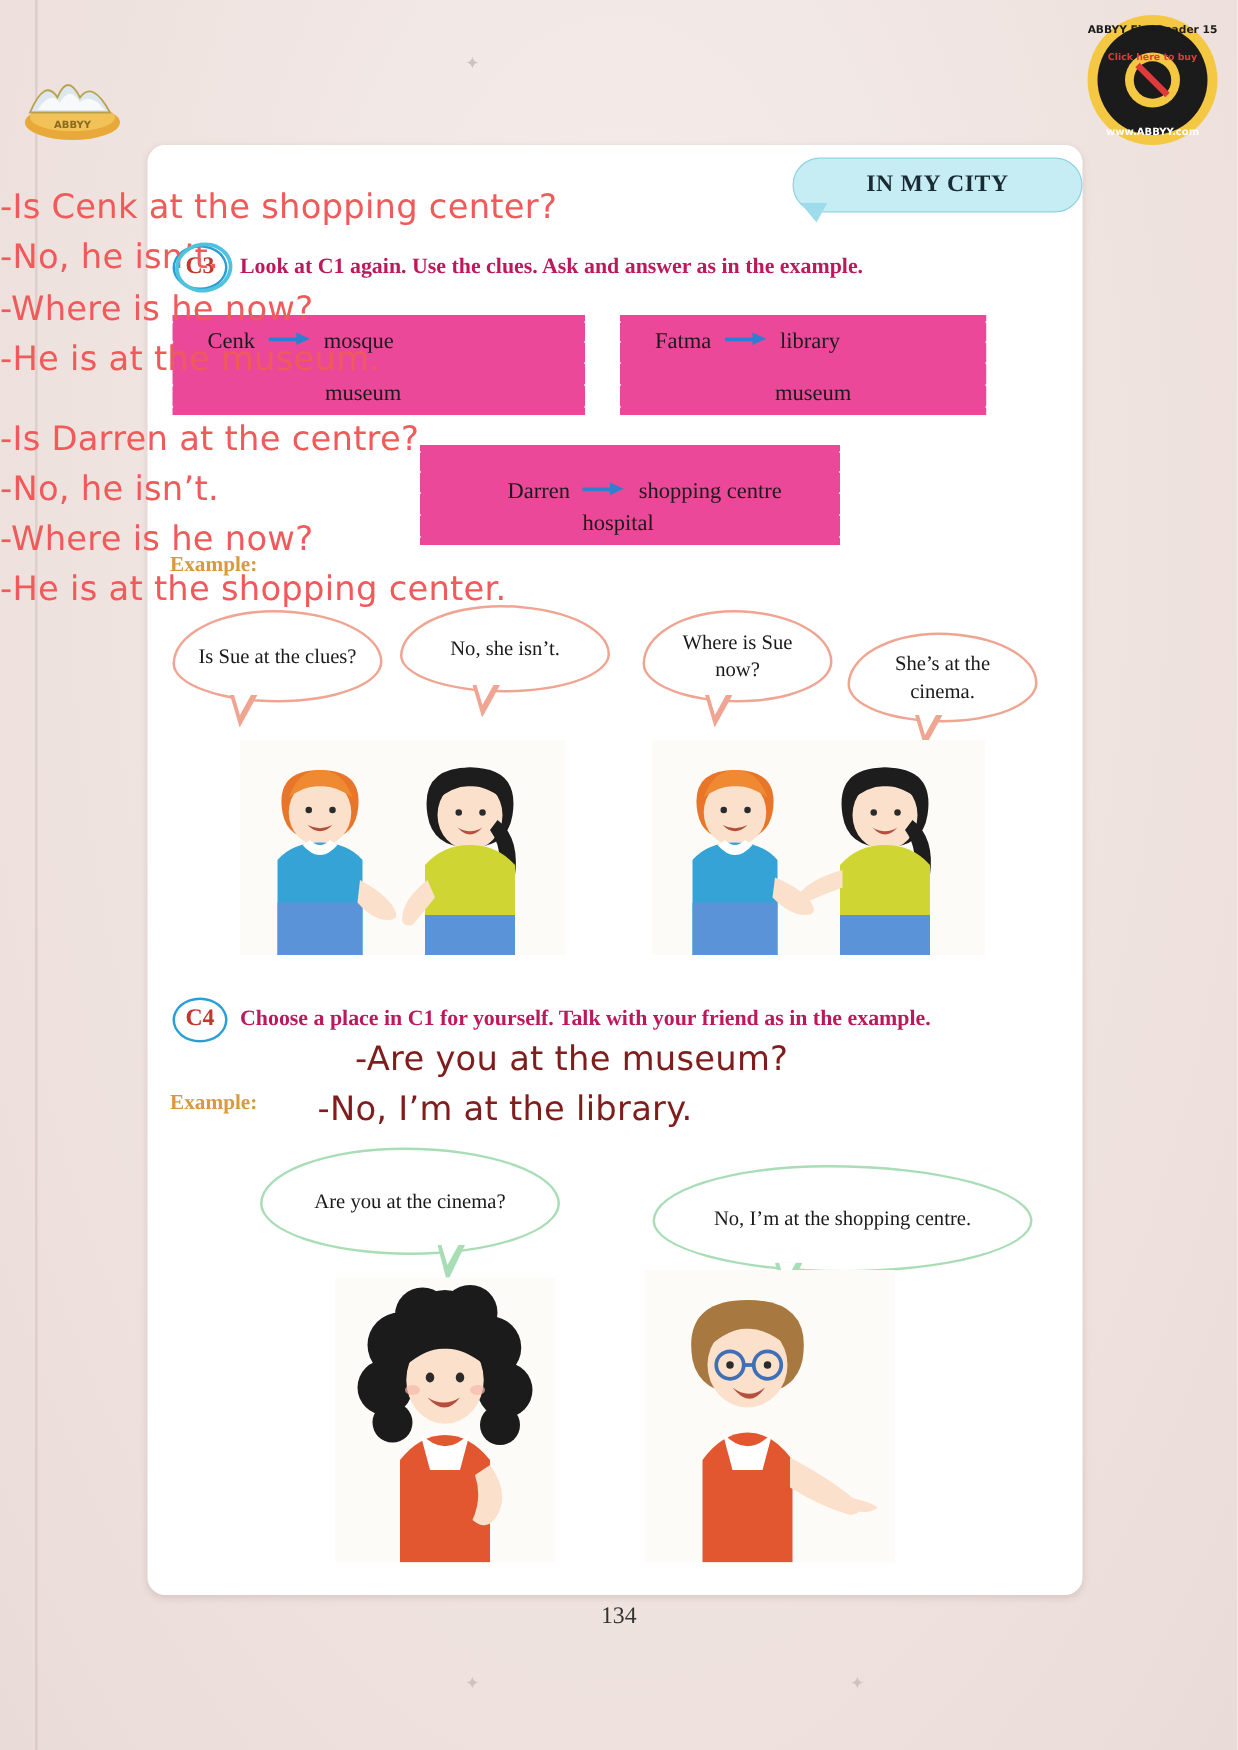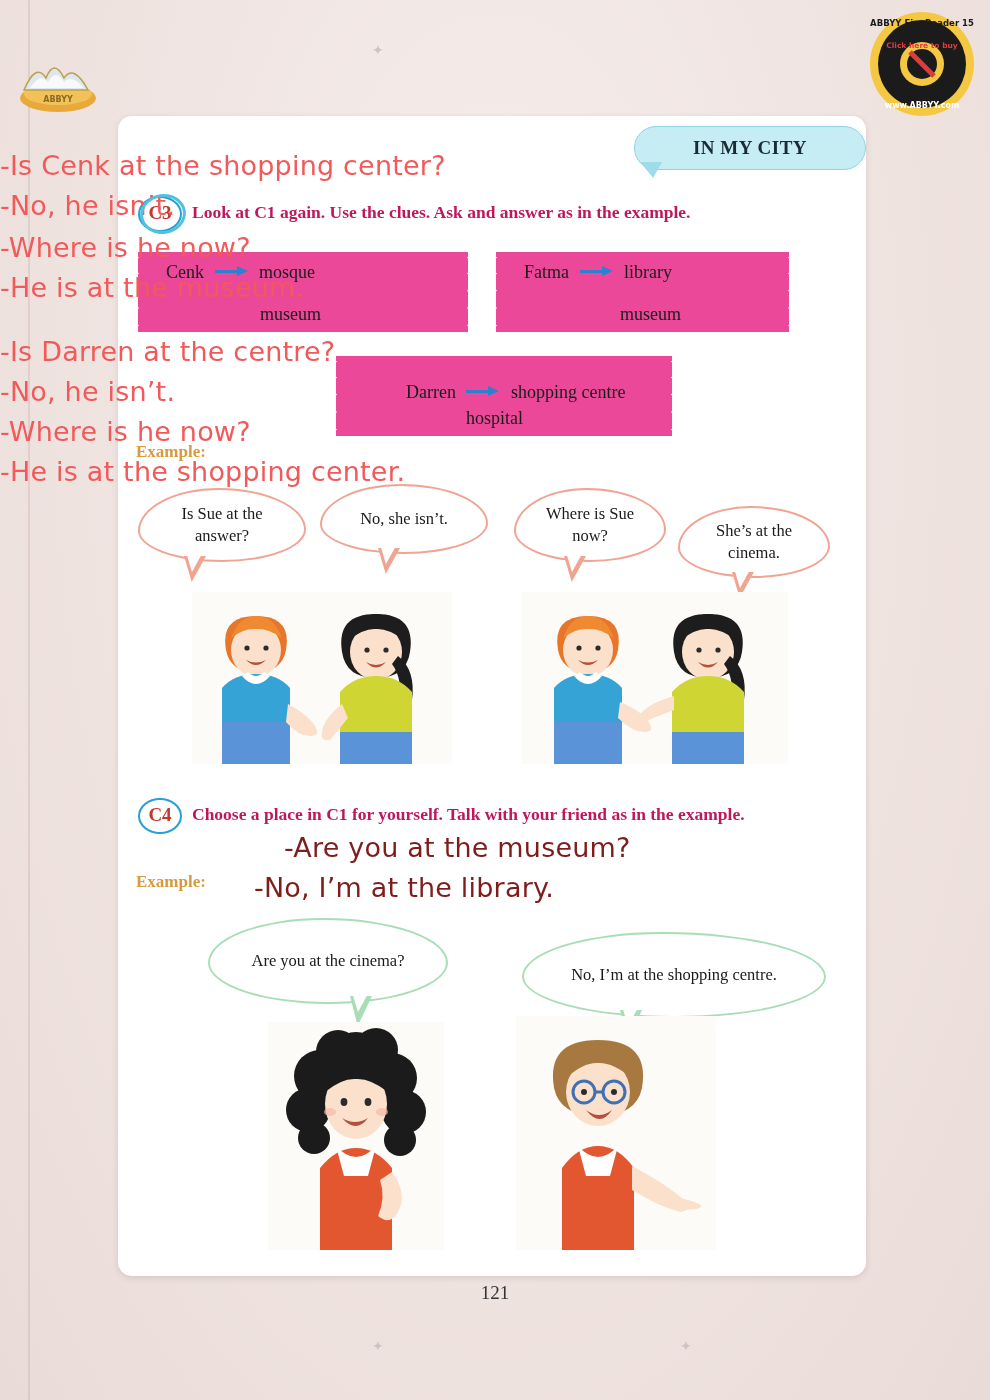--- a/index.html
+++ b/index.html
@@ -355,21 +355,21 @@
     <span>shopping centre</span>
   </div>
   <div class="clue-line" style="left:130px; top:52px;">
     <span>hospital</span>
   </div>
 </div>
 
 <div class="example-label" id="ex-label-1">Example:</div>
 
 <div class="bubble pink" id="b1">
-  <span class="bt">Is Sue at the answer?</span>
+  <span class="bt">Is Sue at the clues?</span>
   <span class="tail"></span>
 </div>
 <div class="bubble pink" id="b2">
   <span class="bt">No, she isn’t.</span>
   <span class="tail"></span>
 </div>
 <div class="bubble pink" id="b3">
   <span class="bt">Where is Sue now?</span>
   <span class="tail"></span>
 </div>
@@ -496,17 +496,17 @@
 <div class="hw" id="hw3">-Where is he now?</div>
 <div class="hw" id="hw4">-He is at the museum.</div>
 <div class="hw" id="hw5">-Is Darren at the centre?</div>
 <div class="hw" id="hw6">-No, he isn’t.</div>
 <div class="hw" id="hw7">-Where is he now?</div>
 <div class="hw" id="hw8">-He is at the shopping center.</div>
 <div class="hw orange" id="hw9">-Are you at the museum?</div>
 <div class="hw orange" id="hw10">-No, I’m at the library.</div>
 <div id="hw-circle"></div>
 
-<div id="page-number">121</div>
+<div id="page-number">134</div>
 
 <div class="sparkle" id="sp1">✦</div>
 <div class="sparkle" id="sp2">✦</div>
 <div class="sparkle" id="sp3">✦</div>
 
 </body></html>

